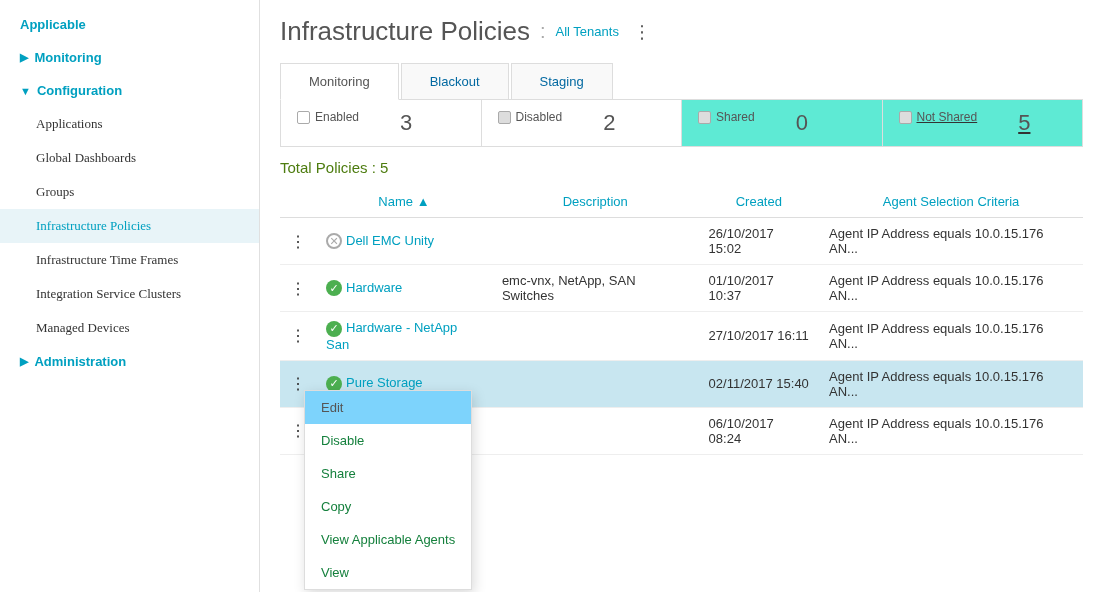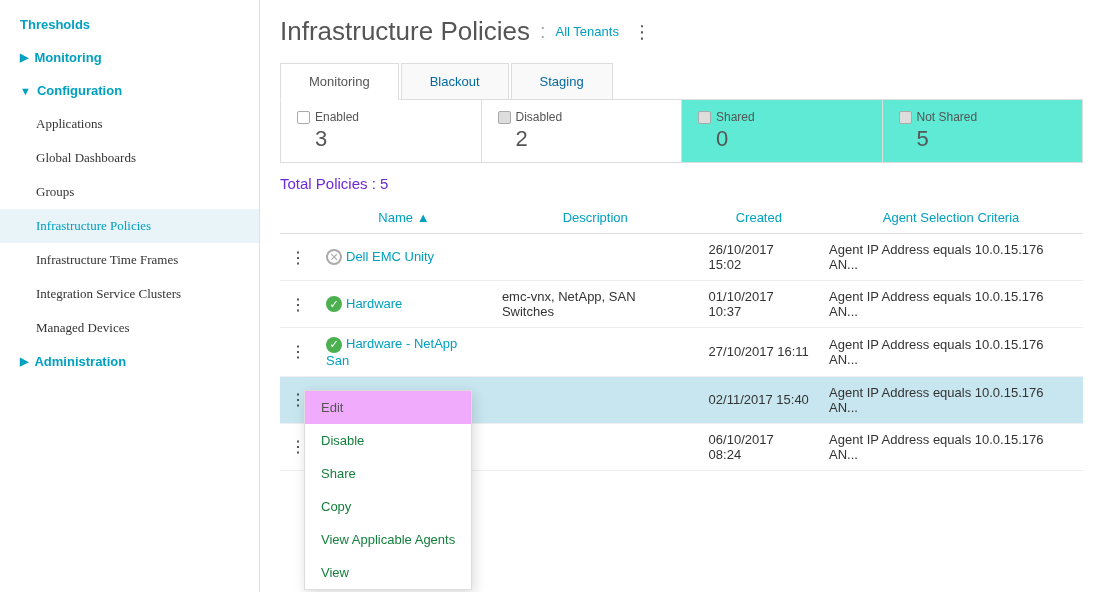--- a/index.html
+++ b/index.html
@@ -94,25 +94,25 @@
       display: flex;
       border: 1px solid #ddd;
       border-top: none;
       margin-bottom: 12px;
     }
     .stat-box {
       flex: 1;
       padding: 10px 16px;
       border-right: 1px solid #ddd;
       display: flex;
-      flex-direction: column;
       align-items: flex-start;
       cursor: pointer;
-    }
-    .stat-box:last-child { border-right: none; }
+      gap: 23px;
+    }
+    .stat-box:last-child { border-right: none; text-decoration: underline; }
     .stat-box.active { background: #fff; }
     .stat-box.inactive { background: #5eead4; }
     .stat-label {
       display: flex;
       align-items: center;
       gap: 5px;
       font-size: 12px;
       color: #555;
       margin-bottom: 2px;
     }
@@ -127,21 +127,21 @@
     .stat-number {
       font-size: 22px;
       color: #555;
       font-weight: 300;
       margin-left: 18px;
     }
 
     
     .total-policies {
       font-size: 15px;
-      color: #6d28d9;
+      color: #4d7c0f;
       margin-bottom: 10px;
       font-weight: 300;
     }
 
     
     .policies-table {
       width: 100%;
       border-collapse: collapse;
       font-size: 13px;
     }
@@ -181,28 +181,28 @@
       min-width: 160px;
       top: 390px;
       left: 304px;
     }
     .context-menu-item {
       padding: 9px 16px;
       cursor: pointer;
       color: #15803d;
       font-size: 13px;
     }
-    .context-menu-item:first-child { background: #f0abfc; color: #555; }
+    .context-menu-item:first-child { background: #7dd3fc; color: #555; }
   </style>
 </head>
 <body>
 
 <nav class="sidebar">
   <div class="sidebar-item top-level">
-    <span>Thresholds</span>
+    <span>Applicable</span>
   </div>
   <div class="sidebar-item top-level">
     <span class="sidebar-arrow">▶</span>
     <span>Monitoring</span>
   </div>
   <div class="sidebar-item top-level">
     <span class="sidebar-arrow">▼</span>
     <span>Configuration</span>
   </div>
   <div class="sidebar-item sub">

